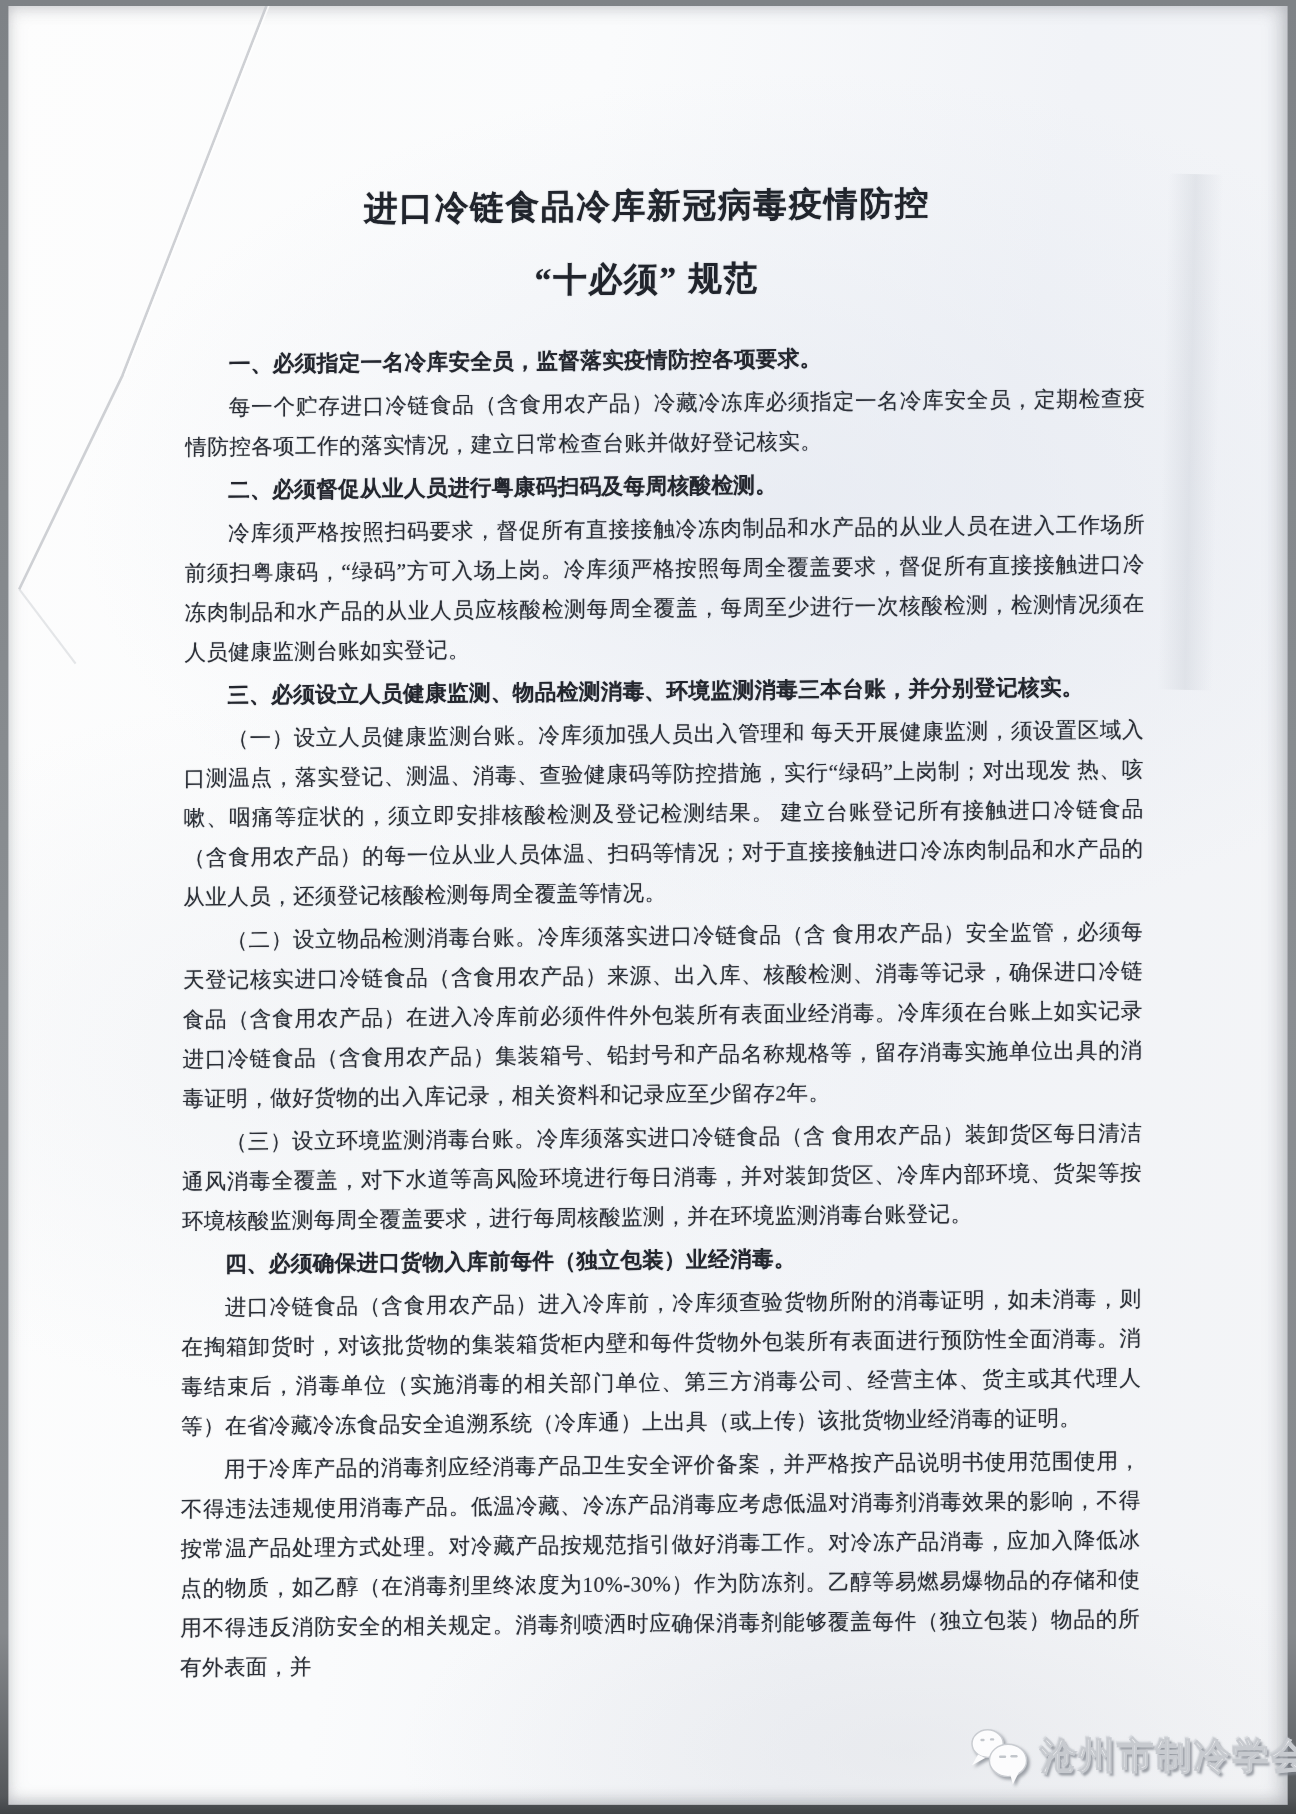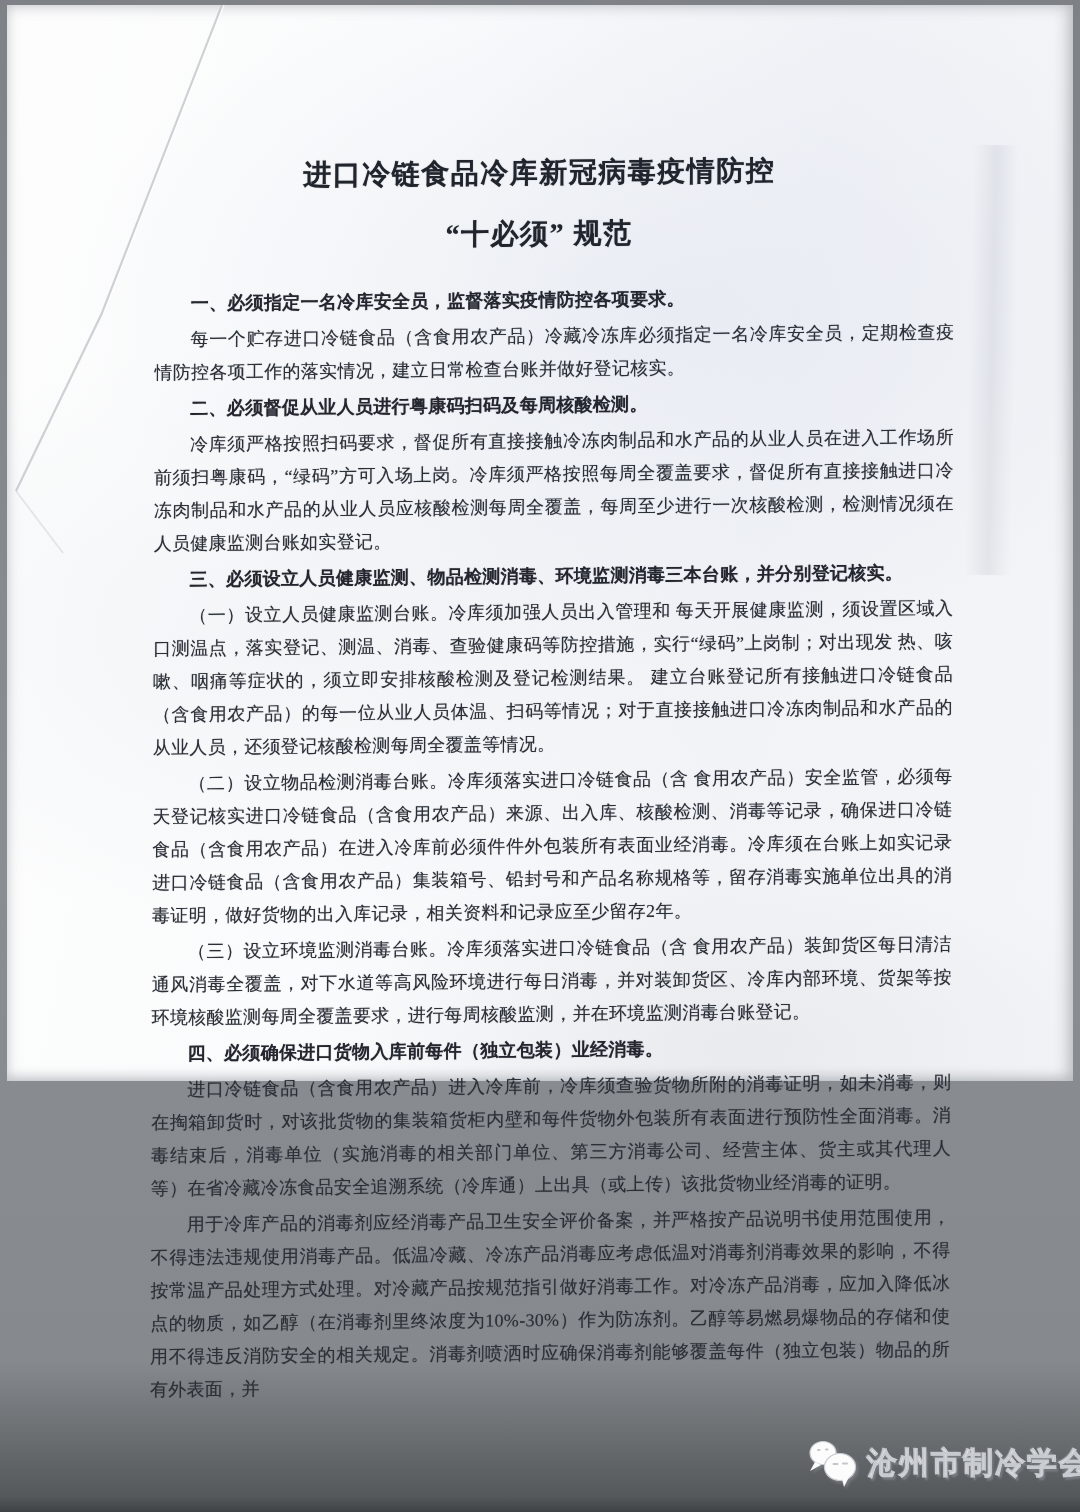--- a/index.html
+++ b/index.html
@@ -2,21 +2,21 @@
 <html><head>
 <meta charset="utf-8">
 <style>
   html,body{margin:0;padding:0;}
   body{
     width:1080px;height:1512px;overflow:hidden;position:relative;
     background:linear-gradient(180deg,#7e8286 0%,#8a8e92 55%,#86898d 90%,#55585b 99%,#3f4245 100%);
     font-family:"Liberation Serif","DejaVu Serif",serif;
   }
   .page{
-    position:absolute;left:7px;top:5px;width:1066px;height:1076px;
+    position:absolute;left:7px;top:5px;width:1066px;height:1499px;
     background:
       radial-gradient(ellipse 860px 520px at 62% 28%, rgba(223,228,238,.55), rgba(223,228,238,0) 70%),
       radial-gradient(ellipse 720px 420px at 28% 58%, rgba(226,230,236,.35), rgba(226,230,236,0) 72%),
       radial-gradient(ellipse 600px 260px at 70% 97%, rgba(222,224,228,.45), rgba(222,224,228,0) 70%),
       linear-gradient(100deg,#fdfdfd 0%,#fafbfc 38%,#f1f3f7 68%,#f4f5f7 100%);
     box-shadow:inset 0 0 16px rgba(120,125,132,.22), inset -7px 0 14px rgba(128,133,140,.28), inset 0 -4px 10px rgba(120,124,130,.18);
   }
   .creases{position:absolute;left:0;top:0;pointer-events:none;}
   .right-band{
     position:absolute;right:58px;top:140px;width:46px;height:430px;

